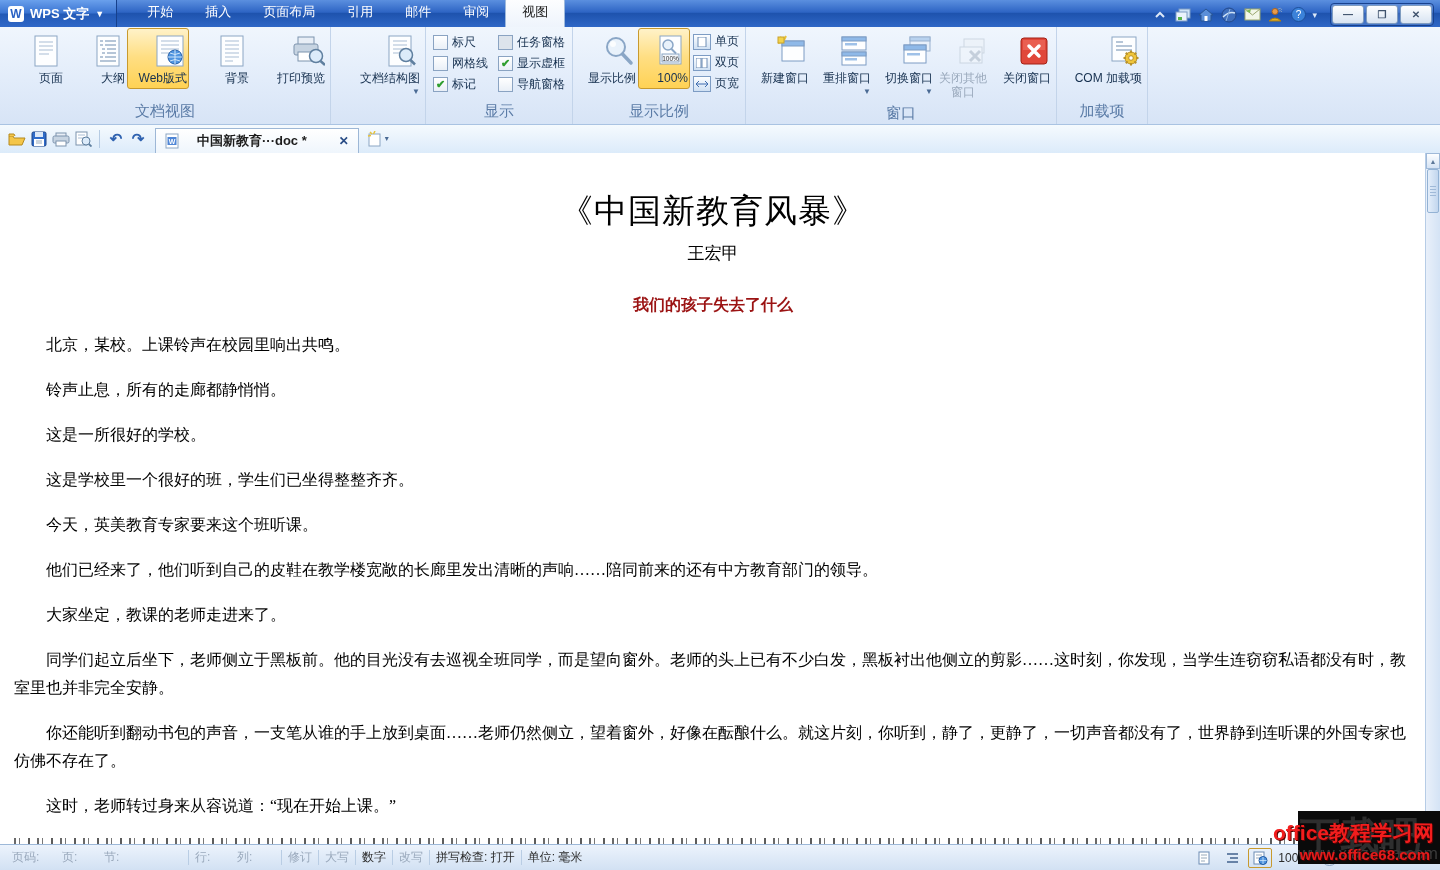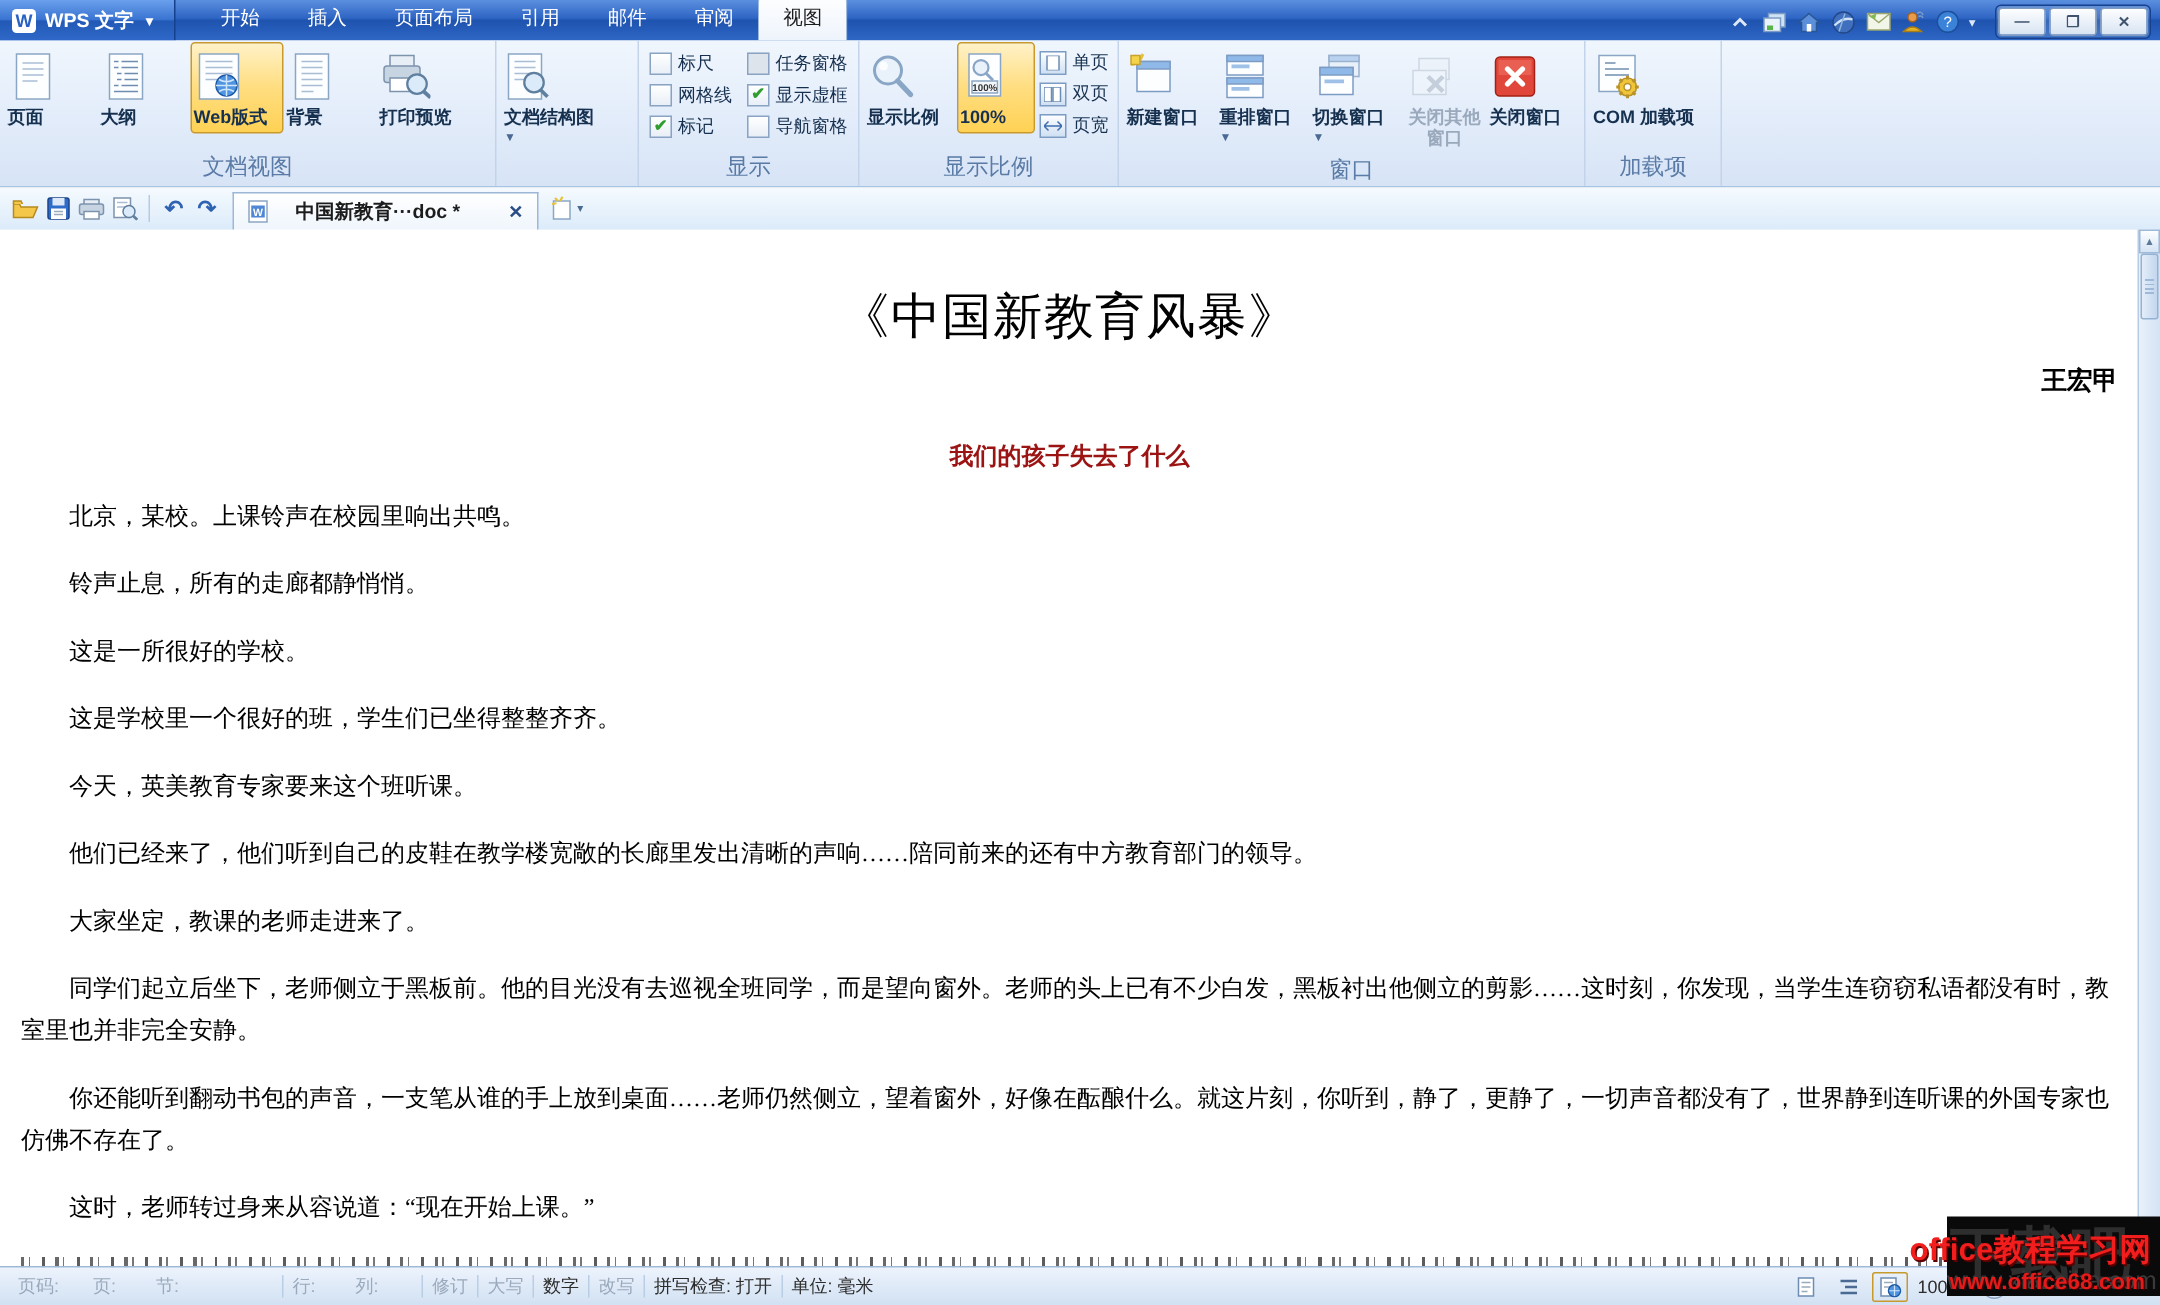--- a/index.html
+++ b/index.html
@@ -28,23 +28,23 @@
     background:linear-gradient(#fdfeff,#d8e4f2);color:#3f536d;font-size:10px;
     display:flex;align-items:center;justify-content:center;font-weight:bold;}
 
   
   .ribbon{position:absolute;top:27px;left:0;right:0;height:97px;
     background:linear-gradient(#f0f6fd,#e2ecfa 55%,#d7e4f6);
     border-bottom:1px solid #a9c3e2;display:flex;}
   .rgroup{display:flex;flex-direction:column;border-right:1px solid #c3d4ea;padding:1px 3px 0;}
   .rbody{flex:1;display:flex;align-items:flex-start;}
   .rlabel{text-align:center;font-size:15px;color:#5a7ba6;padding:1px 0 3px;}
-  .big-btn{width:58px;display:flex;flex-direction:column;align-items:flex-start;gap:3px;
+  .big-btn{width:58px;display:flex;flex-direction:column;align-items:flex-end;gap:3px;
     padding:5px 1px 3px;border:1px solid transparent;border-radius:3px;font-size:12px;
-    color:#16304f;text-align:center;line-height:14px;font-weight:bold;}
+    color:#16304f;text-align:center;line-height:14px;}
   .big-btn.active{background:linear-gradient(#fff2c8,#ffde82 48%,#ffd254);border-color:#c89a2e;}
   .big-btn.disabled{color:#9aa9bc;}
   .ico32{width:34px;height:34px;display:flex;align-items:center;justify-content:center;}
   .chk-cols{display:flex;gap:10px;padding:4px 4px 0;justify-content:flex-end;}
   .chk{display:flex;align-items:center;gap:4px;font-size:12px;color:#16304f;height:21px;}
   .box{width:13px;height:13px;background:linear-gradient(#ffffff,#e9eff7);
     border:1px solid #8aa3c2;display:flex;align-items:center;justify-content:center;
     font-size:11px;color:#2f9e2f;font-weight:bold;line-height:11px;}
   .box.dis{background:#dde4ec;}
   .small-col{display:flex;flex-direction:column;padding-top:3px;}
@@ -63,21 +63,21 @@
     background:linear-gradient(#ffffff,#eef5fc);border:1px solid #9db7d6;border-bottom:none;
     font-size:13px;font-weight:bold;color:#1c1c1c;}
   .tab-close{color:#2a4d86;font-weight:bold;font-size:12px;margin-left:14px;}
   .newtab{display:flex;align-items:center;gap:3px;margin-left:8px;}
 
   
   .docarea{position:absolute;top:153px;left:0;right:0;bottom:25px;background:#fff;overflow:hidden;}
   .doccontent{position:absolute;left:0;top:0;right:14px;bottom:0;padding:36px 14px 0;
     font-family:"Liberation Serif","DejaVu Serif",serif;color:#000;font-size:16px;}
   .doc-title{text-align:center;font-size:33px;font-weight:normal;margin:0 0 8px;letter-spacing:1px;}
-  .doc-author{text-align:right;font-size:17px;font-weight:bold;margin:0 0 26px;}
+  .doc-author{text-align:center;font-size:17px;font-weight:normal;margin:0 0 26px;}
   .doc-red{text-align:center;color:#9b1313;font-weight:bold;font-size:16px;line-height:28px;margin:0;}
   .bodytext{margin-top:12px;}
   .bodytext p{margin:12px 0 17px;line-height:28px;text-indent:32px;}
   .cutline{position:absolute;left:14px;right:40px;bottom:0;height:7px;overflow:hidden;opacity:.8;
     background:repeating-linear-gradient(90deg,#444 0 2px,transparent 2px 5px,#555 5px 6px,transparent 6px 14px,#333 14px 16px,transparent 16px 23px);}
 
   
   .vscroll{position:absolute;top:153px;right:0;width:14px;bottom:25px;
     background:linear-gradient(90deg,#e9f0fa,#d4e3f5);border-left:1px solid #b6cce6;}
   .sc-btn{position:absolute;left:0;right:0;height:14px;background:linear-gradient(#fdfeff,#d5e3f4);

